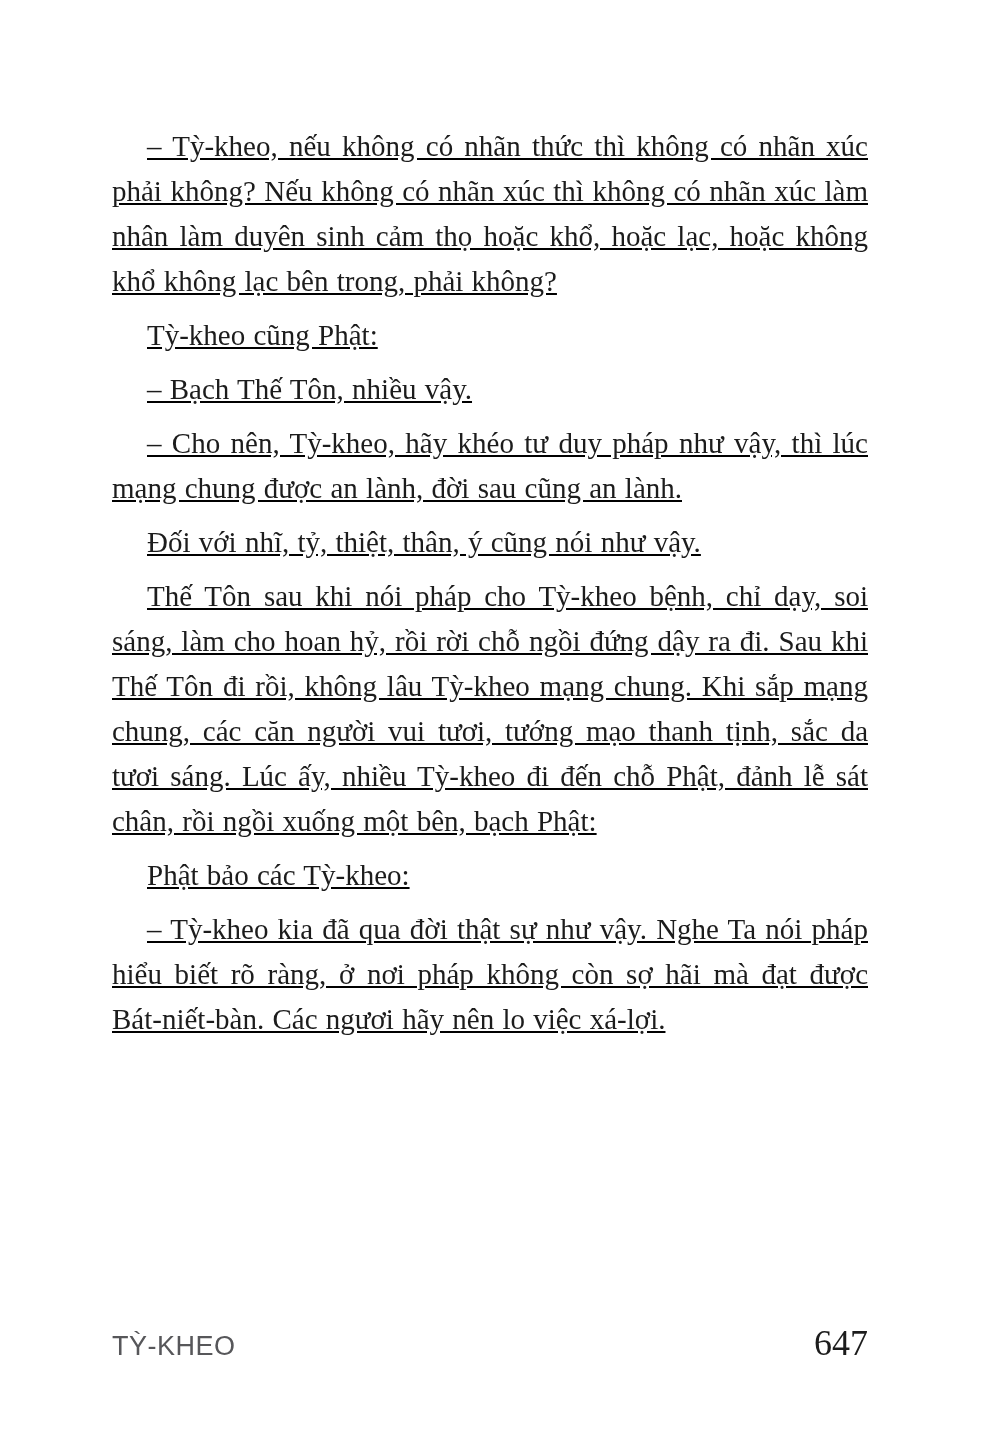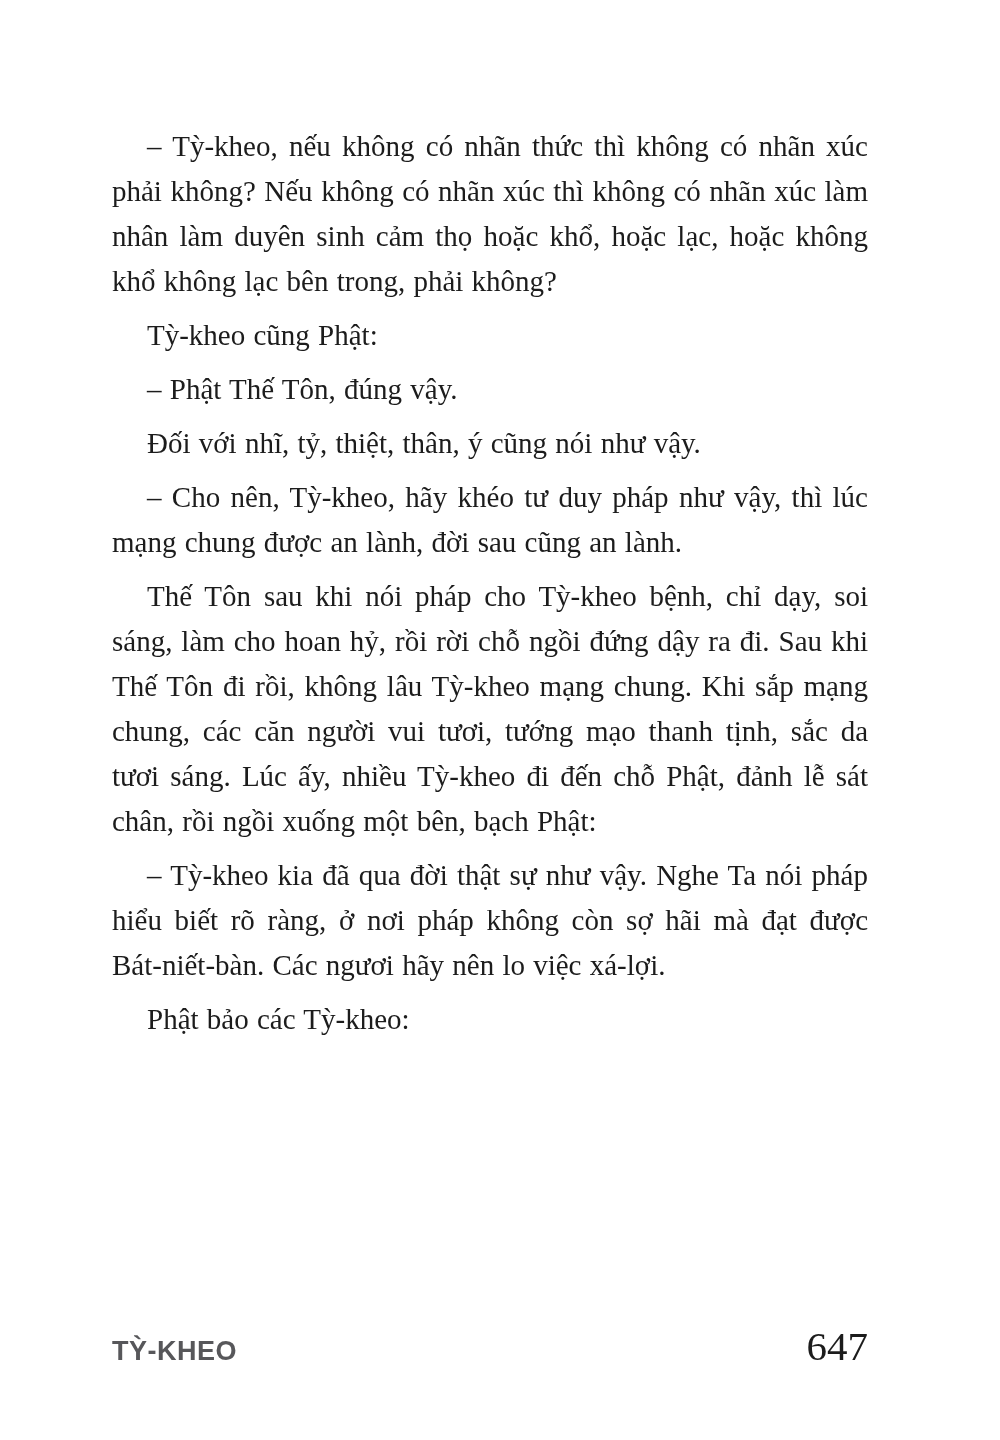--- a/index.html
+++ b/index.html
@@ -12,20 +12,21 @@
     width: 1000px;
     height: 1440px;
     background: #ffffff;
     overflow: hidden;
   }
   .content {
     position: absolute;
     left: 112px;
     top: 124px;
     width: 756px;
+    text-decoration: underline;
   }
   .content p {
     font-family: "Liberation Serif", "DejaVu Serif", serif;
     font-size: 29px;
     line-height: 45px;
     color: #1c1c1c;
     text-align: justify;
     text-indent: 35px;
     margin: 0 0 9px 0;
     word-spacing: 1px;
@@ -34,43 +35,43 @@
     position: absolute;
     left: 112px;
     top: 1322px;
     width: 756px;
     display: flex;
     justify-content: space-between;
     align-items: baseline;
   }
   .running-title {
     font-family: "Liberation Sans", "DejaVu Sans", sans-serif;
-    font-weight: bold;
+    font-weight: normal;
     font-size: 27px;
     letter-spacing: 0.5px;
     color: #57575a;
   }
   .page-number {
     font-family: "Liberation Serif", "DejaVu Serif", serif;
-    font-size: 41px;
+    font-size: 36px;
     color: #1c1c1c;
   }
 </style>
 </head>
 <body>
 
 <div class="page">
   <div class="content">
     <p>– Tỳ-kheo, nếu không có nhãn thức thì không có nhãn xúc phải không? Nếu không có nhãn xúc thì không có nhãn xúc làm nhân làm duyên sinh cảm thọ hoặc khổ, hoặc lạc, hoặc không khổ không lạc bên trong, phải không?</p>
     <p>Tỳ-kheo cũng Phật:</p>
-    <p>– Phật Thế Tôn, đúng vậy.</p>
+    <p>– Bạch Thế Tôn, nhiều vậy.</p>
+    <p>– Cho nên, Tỳ-kheo, hãy khéo tư duy pháp như vậy, thì lúc mạng chung được an lành, đời sau cũng an lành.</p>
     <p>Đối với nhĩ, tỷ, thiệt, thân, ý cũng nói như vậy.</p>
-    <p>– Cho nên, Tỳ-kheo, hãy khéo tư duy pháp như vậy, thì lúc mạng chung được an lành, đời sau cũng an lành.</p>
     <p>Thế Tôn sau khi nói pháp cho Tỳ-kheo bệnh, chỉ dạy, soi sáng, làm cho hoan hỷ, rồi rời chỗ ngồi đứng dậy ra đi. Sau khi Thế Tôn đi rồi, không lâu Tỳ-kheo mạng chung. Khi sắp mạng chung, các căn người vui tươi, tướng mạo thanh tịnh, sắc da tươi sáng. Lúc ấy, nhiều Tỳ-kheo đi đến chỗ Phật, đảnh lễ sát chân, rồi ngồi xuống một bên, bạch Phật:</p>
+    <p>Phật bảo các Tỳ-kheo:</p>
     <p>– Tỳ-kheo kia đã qua đời thật sự như vậy. Nghe Ta nói pháp hiểu biết rõ ràng, ở nơi pháp không còn sợ hãi mà đạt được Bát-niết-bàn. Các ngươi hãy nên lo việc xá-lợi.</p>
-    <p>Phật bảo các Tỳ-kheo:</p>
   </div>
 
   <div class="footer">
     <span class="running-title">TỲ-KHEO</span>
     <span class="page-number">647</span>
   </div>
 </div>
 
 </body></html>

